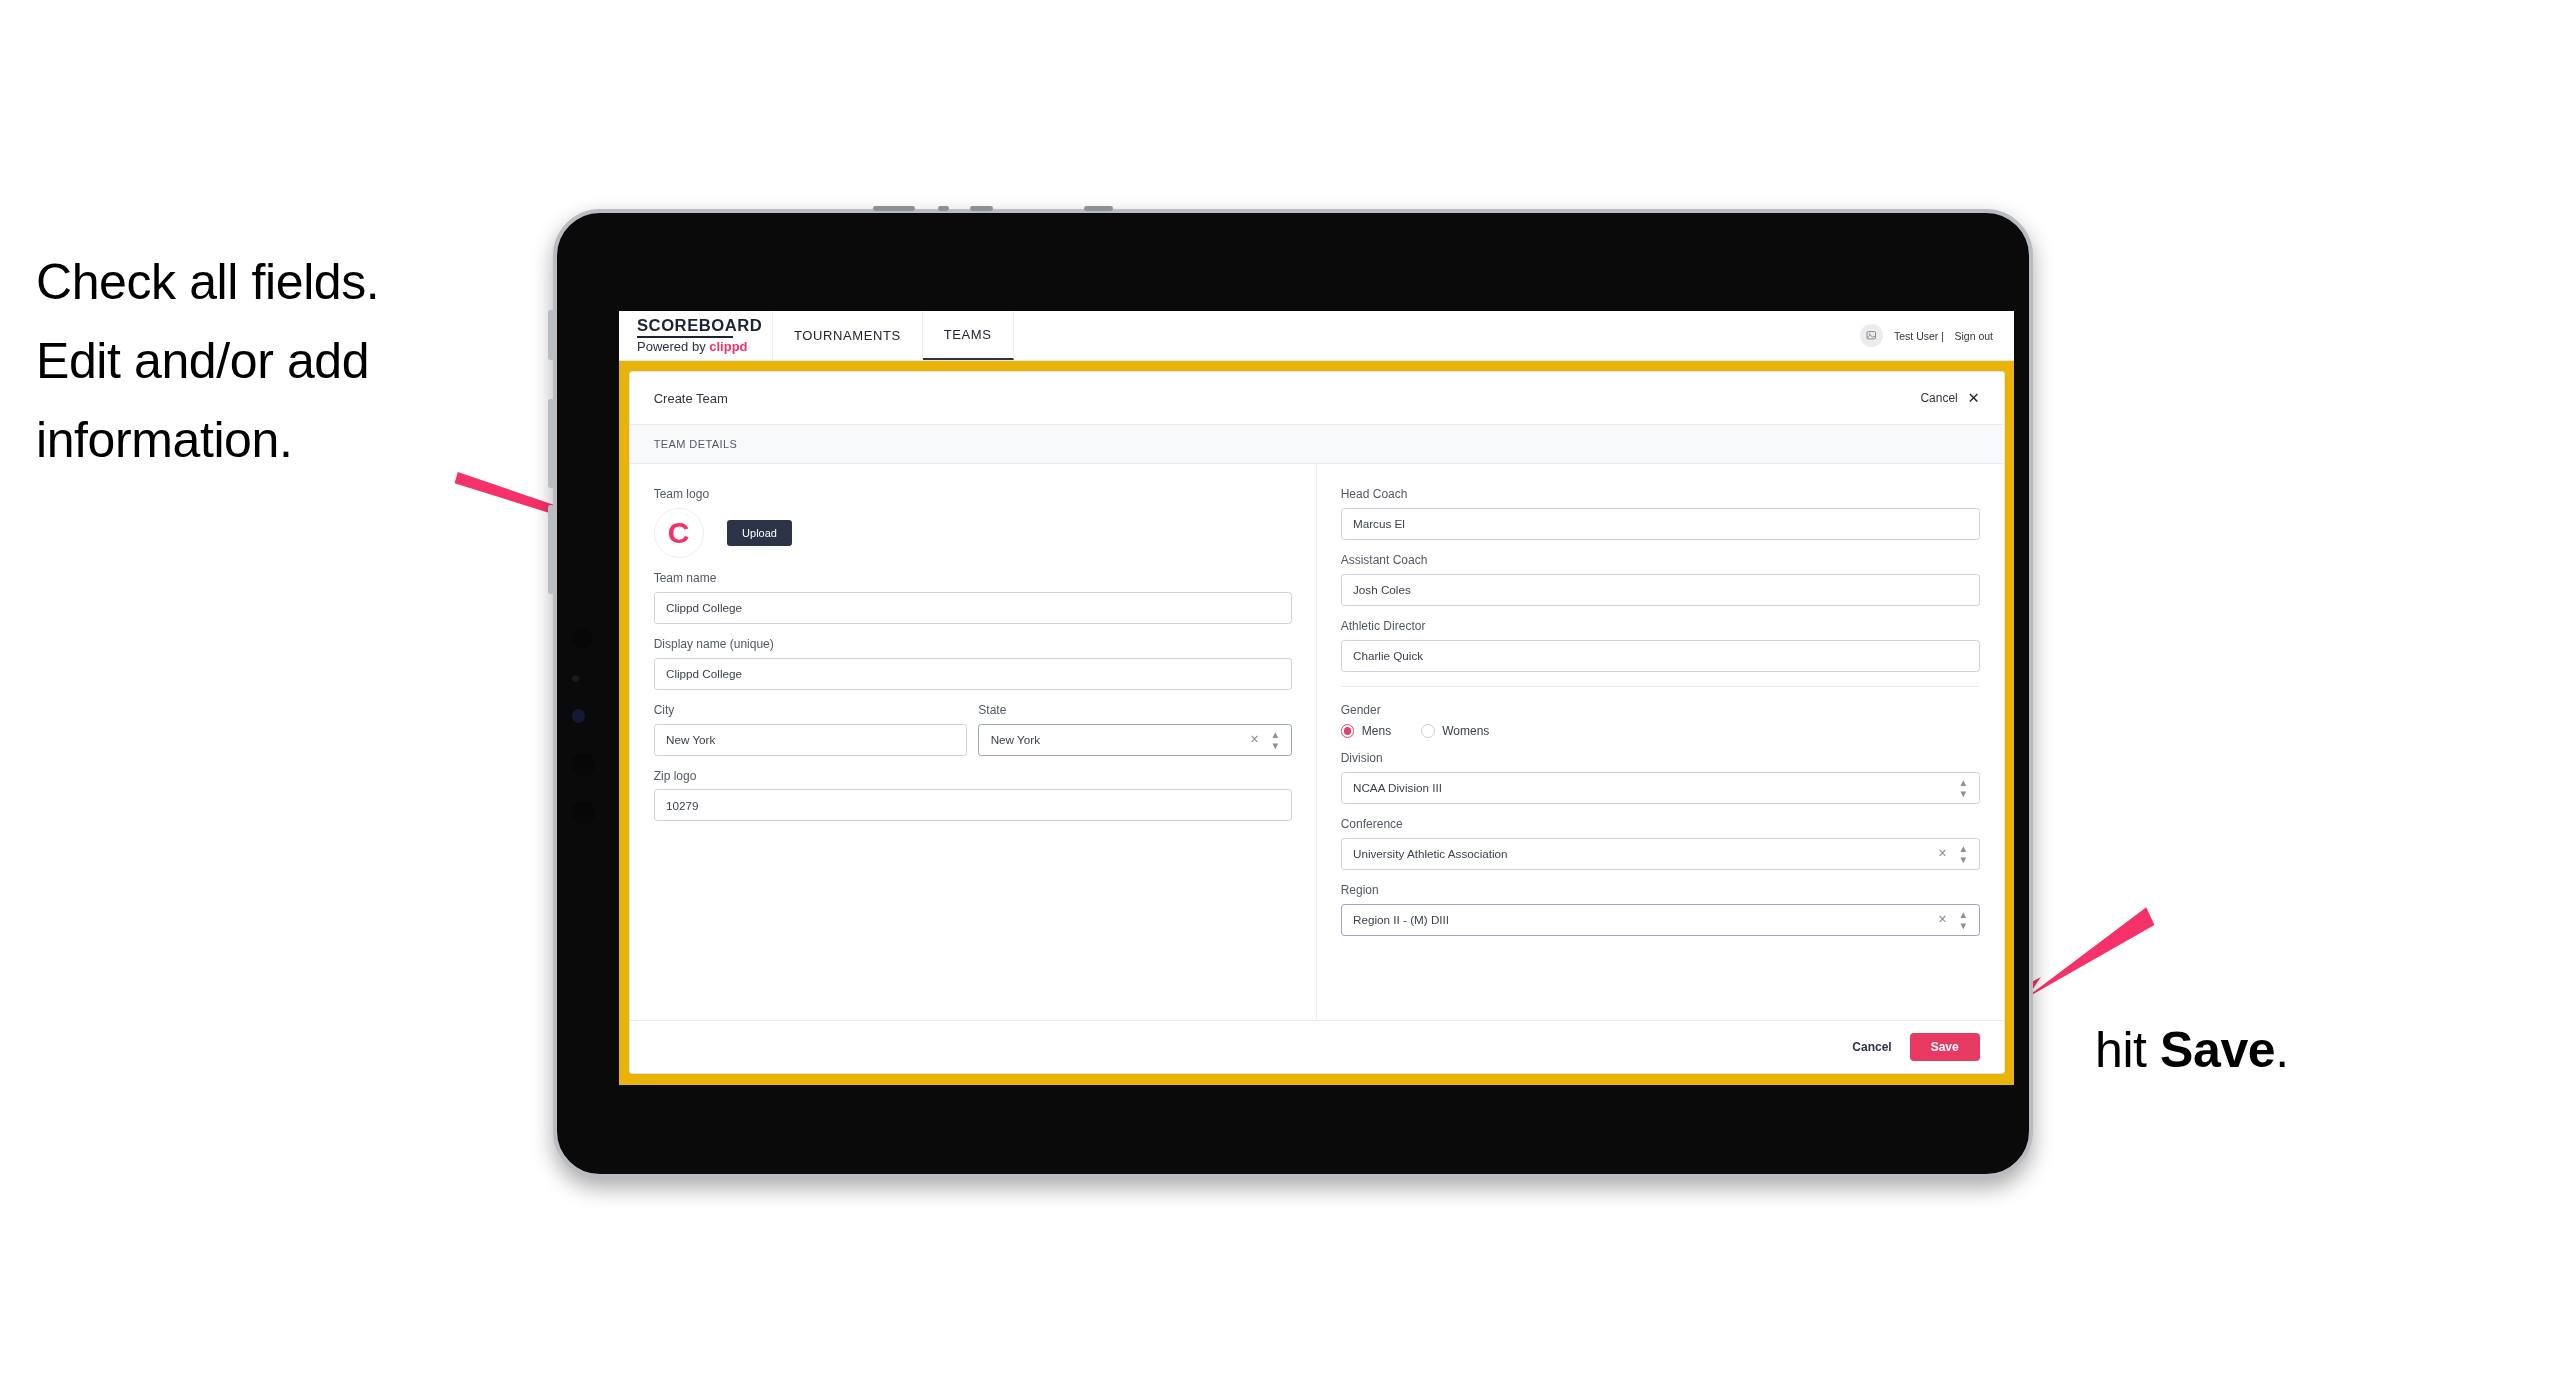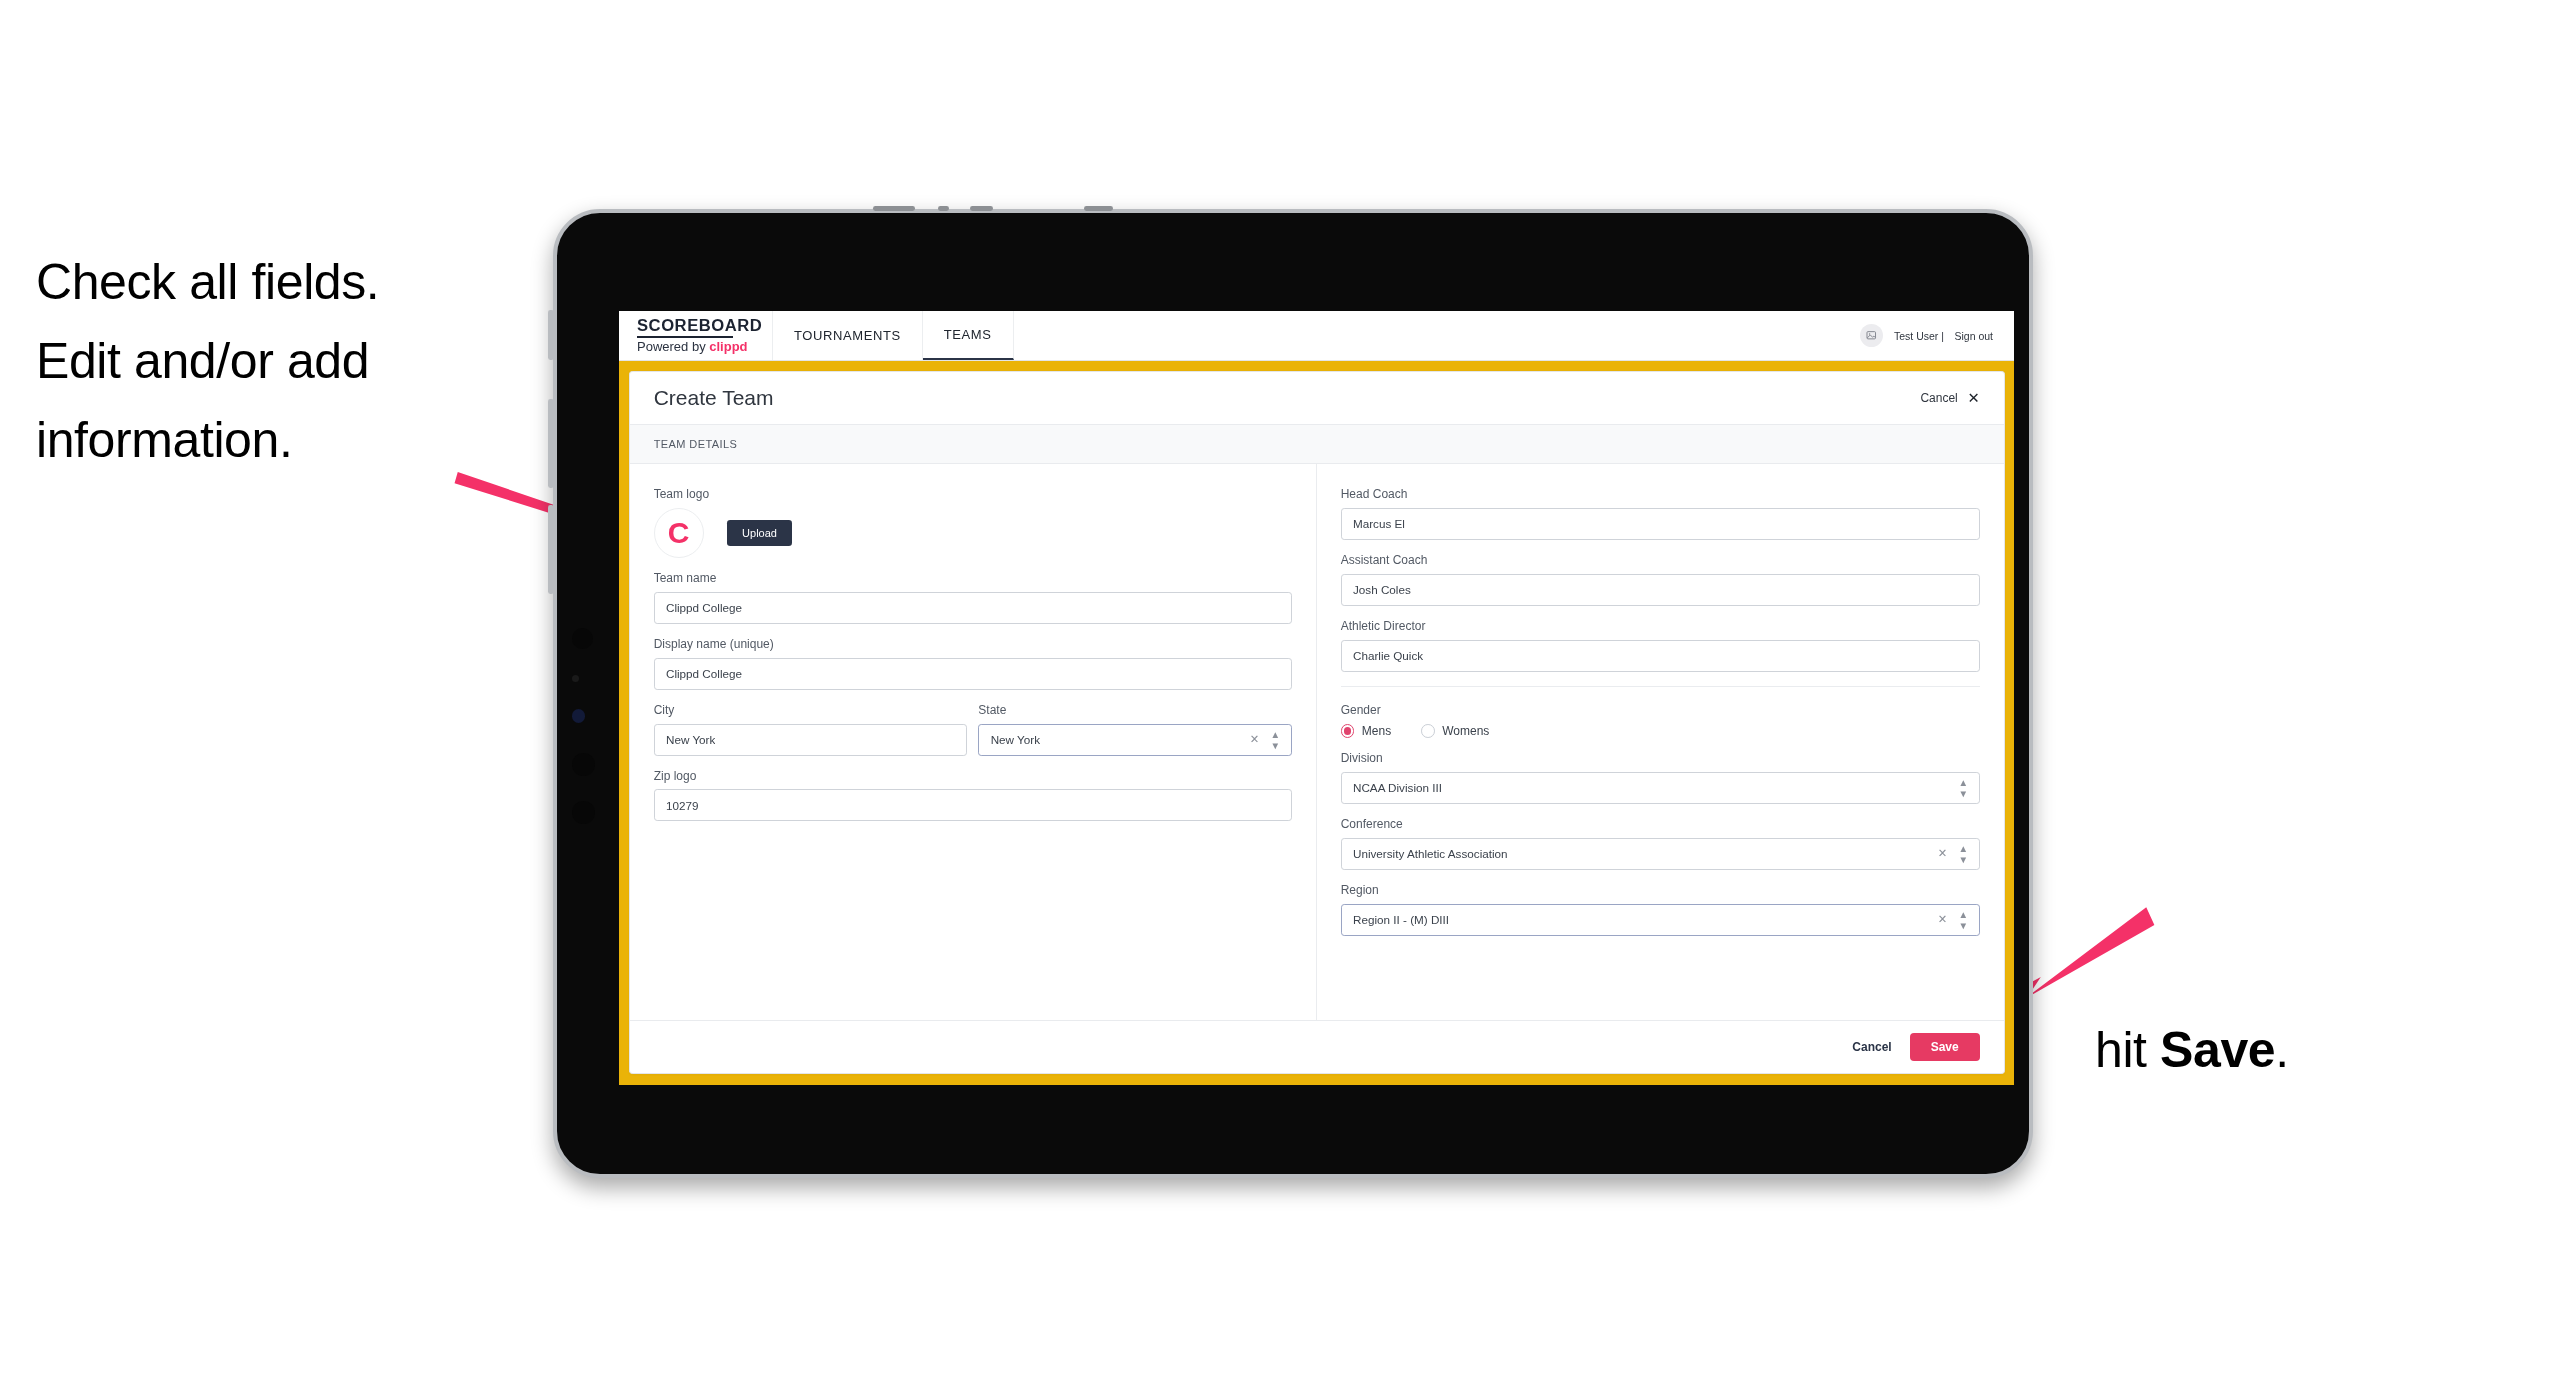--- a/index.html
+++ b/index.html
@@ -120,21 +120,21 @@
     border: 0.8px solid #e4e6e9;
     border-radius: 3.2px;
     display: flex; flex-direction: column;
     box-shadow: 0 0.8px 2.4px rgba(0,0,0,0.04);
   }
   #modal-head {
     height: 53px; display: flex; align-items: center;
     justify-content: space-between; padding: 0 24px;
     border-bottom: 0.8px solid #e9ebee;
   }
-  #modal-title { font-size: 21px; color: #30363f; }
+  #modal-title { font-size: 13px; color: #30363f; }
   #modal-cancel {
     display: flex; align-items: center; gap: 9.7px;
     font-size: 12px; color: #30363f; cursor: pointer;
   }
   #modal-cancel .xg { font-size: 14.6px; color: #1d222a; line-height: 1; }
 
   #section-bar {
     height: 39px; background: #f8f9fa;
     border-bottom: 0.8px solid #e9ebee;
     display: flex; align-items: center; padding: 0 24px;

